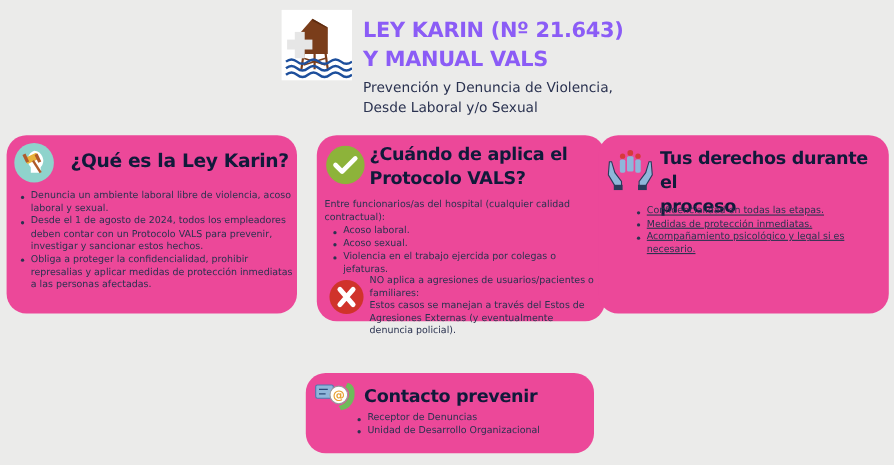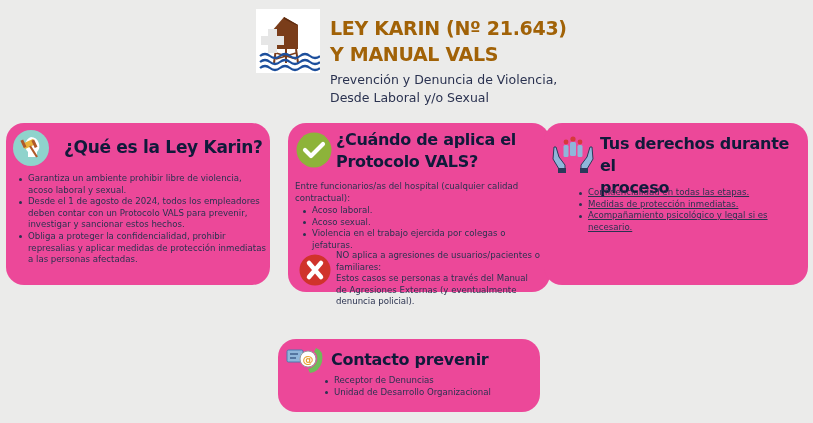--- a/index.html
+++ b/index.html
@@ -11,21 +11,21 @@
     position: relative;
   }
   .header { position: absolute; left: 256px; top: 9px; width: 330px; height: 100px; }
   .logo {
     position: absolute; left: 0; top: 0; width: 64px; height: 64px;
     background: #ffffff;
   }
   .title {
     position: absolute; left: 74px; top: 6px;
     font-family: "DejaVu Sans", sans-serif; font-weight: bold;
-    font-size: 19px; line-height: 26px; color: #a16207; letter-spacing: -0.3px;
+    font-size: 19px; line-height: 26px; color: #8b5cf6; letter-spacing: -0.3px;
     white-space: nowrap;
   }
   .subtitle {
     position: absolute; left: 74px; top: 62px;
     font-size: 12.5px; line-height: 18px; color: #2a3250; white-space: nowrap;
   }
   .card {
     position: absolute; background: #ec4899; border-radius: 18px;
   }
   .c1 { left: 6px; top: 123px; width: 264px; height: 162px; }
@@ -86,21 +86,21 @@
       <circle cx="19" cy="19" r="18" fill="#8fd3cc"></circle>
       <path d="M19,8 a9,9 0 0 1 6,15 l0,5 l-9,0 l0,-5 a9,9 0 0 1 3,-15z" fill="#ffffff"></path>
       <rect x="11" y="12" width="12" height="6" rx="1" transform="rotate(-25 17 15)" fill="#e8b23a"></rect>
       <rect x="10" y="11" width="3" height="8" transform="rotate(-25 11 15)" fill="#b05a2a"></rect>
       <rect x="21" y="11" width="3" height="8" transform="rotate(-25 22 15)" fill="#b05a2a"></rect>
       <line x1="18" y1="17" x2="25" y2="28" stroke="#b05a2a" stroke-width="2.2"></line>
     </svg>
   </div>
   <div class="card-title" style="left:58px;top:13px;font-size:17px;">¿Qué es la Ley Karin?</div>
   <ul class="bullets" style="left:12px;top:50px;width:248px;">
-    <li>Garantiza un ambiente prohibir libre de violencia, acoso laboral y sexual.</li>
+    <li>Denuncia un ambiente laboral libre de violencia, acoso laboral y sexual.</li>
     <li>Desde el 1 de agosto de 2024, todos los empleadores deben contar con un Protocolo VALS para prevenir, investigar y sancionar estos hechos.</li>
     <li>Obliga a proteger la confidencialidad, prohibir represalias y aplicar medidas de protección inmediatas a las personas afectadas.</li>
   </ul>
 </div>
 
 <div class="card c2">
   <div class="icon" style="left:8px;top:9px;">
     <svg width="36" height="36" viewBox="0 0 36 36">
       <circle cx="18" cy="18" r="17.5" fill="#8db33a"></circle>
       <path d="M9,18 l6,6 l12,-12" fill="none" stroke="#ffffff" stroke-width="4.2" stroke-linecap="round" stroke-linejoin="round"></path>
@@ -117,21 +117,21 @@
     <li>Violencia en el trabajo ejercida por colegas o jefaturas.</li>
   </ul>
   <div class="icon" style="left:11px;top:131px;">
     <svg width="32" height="32" viewBox="0 0 32 32">
       <circle cx="16" cy="16" r="15.5" fill="#d0332b"></circle>
       <path d="M10,9 l12,14 M22,9 l-12,14" stroke="#ffffff" stroke-width="4.5" stroke-linecap="round"></path>
     </svg>
   </div>
   <div class="plain" style="left:48px;top:127px;width:205px;">
     <div>NO aplica a agresiones de usuarios/pacientes o familiares:</div>
-    <div>Estos casos se personas a través del Manual de Agresiones Externas (y eventualmente denuncia policial).</div>
+    <div>Estos casos se manejan a través del Estos de Agresiones Externas (y eventualmente denuncia policial).</div>
   </div>
 </div>
 
 <div class="card c3">
   <div class="icon" style="left:8px;top:12px;">
     <svg width="42" height="38" viewBox="0 0 42 38">
 
       <circle cx="21" cy="4" r="2.6" fill="#d63a3a"></circle>
       <circle cx="14" cy="7" r="2.4" fill="#d63a3a"></circle>
       <circle cx="28" cy="7" r="2.4" fill="#d63a3a"></circle>

